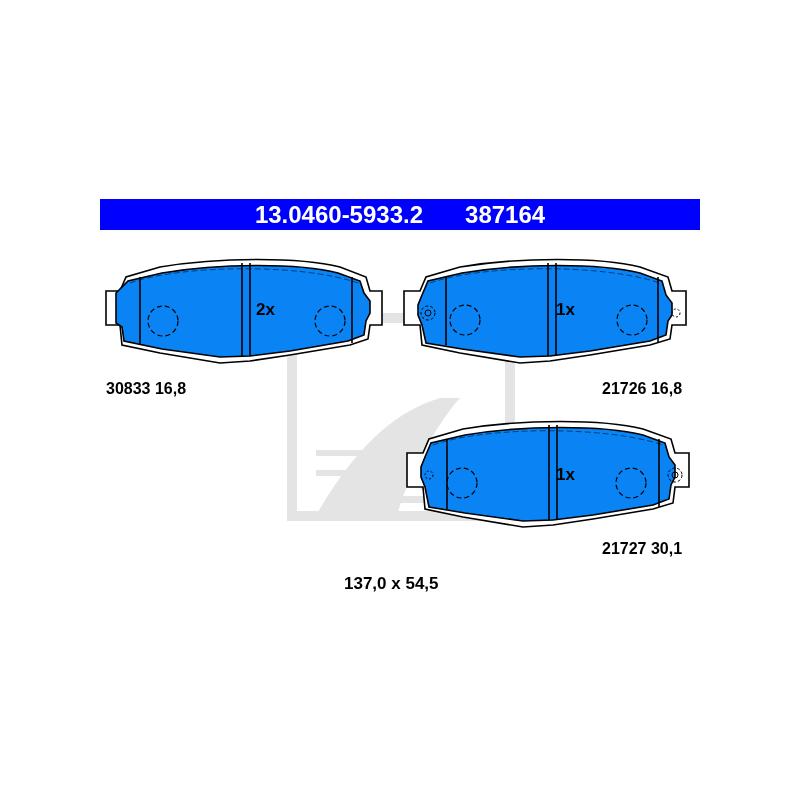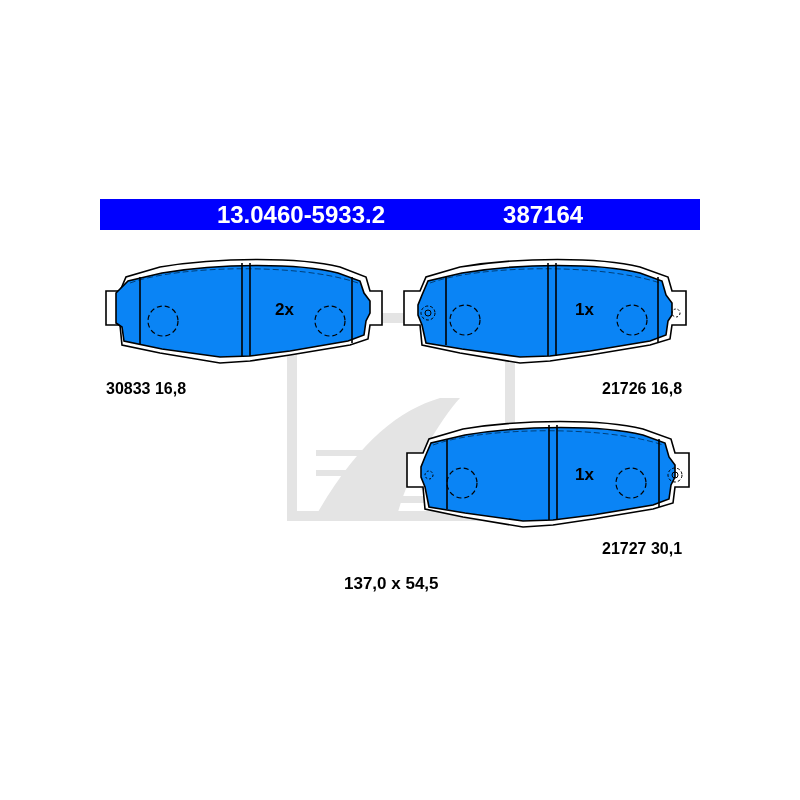--- a/index.html
+++ b/index.html
@@ -1,26 +1,26 @@
 <!DOCTYPE html>
 <html><head>
 <meta charset="utf-8">
 <style>
   html, body { margin: 0; padding: 0; background: #ffffff; }
   body { width: 800px; height: 800px; position: relative; overflow: hidden;
          font-family: "Liberation Sans", sans-serif; }
   .banner { position: absolute; left: 100px; top: 199px; width: 600px; height: 31px;
             background: #0000ff; color: #ffffff; font-weight: bold; font-size: 24px;
-            display: flex; align-items: center; justify-content: center; gap: 38px; }
+            display: flex; align-items: center; justify-content: center; }
   .banner span { display: inline-block; }
   .banner .sep { width: 42px; }
   .watermark { position: absolute; left: 0; top: 0; width: 800px; height: 800px; pointer-events: none; }
   .pad { position: absolute; }
   .label { position: absolute; font-weight: bold; font-size: 16px; color: #000; white-space: nowrap; }
-  .qty { position: absolute; font-weight: bold; font-size: 17px; color: #000; margin-left: 19px; }
+  .qty { position: absolute; font-weight: bold; font-size: 17px; color: #000; }
 </style>
 </head>
 <body>
 
 <svg class="watermark" viewBox="0 0 800 800">
   <g fill="none" stroke="#e4e4e4" stroke-width="10">
     <rect x="292" y="318" width="218" height="198"></rect>
   </g>
   <g fill="#e4e4e4">
     <path d="M318 512 C 360 440, 400 410, 440 398 L 460 398 C 440 420, 410 470, 398 512 Z"></path>

